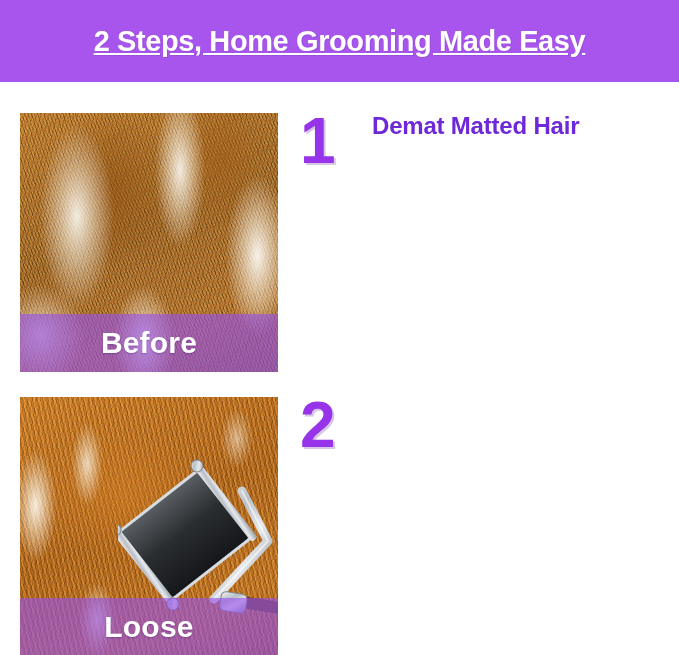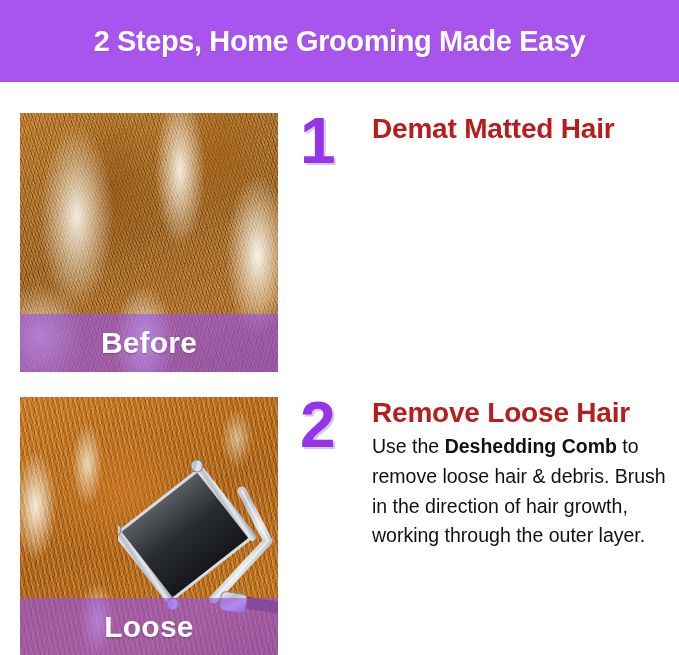--- a/index.html
+++ b/index.html
@@ -28,20 +28,21 @@
     align-items: center;
     justify-content: center;
   }
   .banner-title {
     color: #ffffff;
     font-size: 29px;
     font-weight: bold;
     letter-spacing: -0.4px;
     text-shadow: 1px 1px 0 rgba(120,60,180,.28);
     white-space: nowrap;
+    text-decoration: underline;
   }
 
   
   .content {
     position: absolute;
     left: 0;
     top: 82px;
     width: 679px;
     height: 573px;
   }
@@ -175,22 +176,22 @@
     color: #9733e8;
     font-size: 64px;
     font-weight: bold;
     line-height: 1;
     text-shadow: 2px 2px 0 rgba(120,70,170,.30);
   }
   .step-body {
     margin-left: 72px;
   }
   .step-title {
-    color: #b91c1c;
-    font-size: 28px;
+    color: #6d28d9;
+    font-size: 24px;
     font-weight: bold;
     line-height: 1.12;
     margin: 0 0 4px 0;
     letter-spacing: -0.2px;
   }
   .step-text {
     font-size: 19.5px;
     line-height: 1.52;
     color: #111111;
     margin: 0;
@@ -283,23 +284,17 @@
         <rect x="104" y="142" width="26" height="19" rx="5" transform="rotate(9 104 142)" fill="url(#steel)" stroke="#81888f" stroke-width="1"></rect>
       </svg>
 
       <div class="label-band">
         <span class="label-text">Loose</span>
       </div>
     </div>
 
     <div class="text-col">
       <div class="step-num">2</div>
-      <div class="step-body">
-        <h2 class="step-title">Remove Loose Hair</h2>
-        <p class="step-text">
-          <span>Use the </span><b>Deshedding Comb</b><span> to remove loose hair &amp; debris. Brush in the direction of hair growth, working through the outer layer.</span>
-        </p>
-      </div>
     </div>
 
   </div>
 
 </div>
 
 </body></html>

